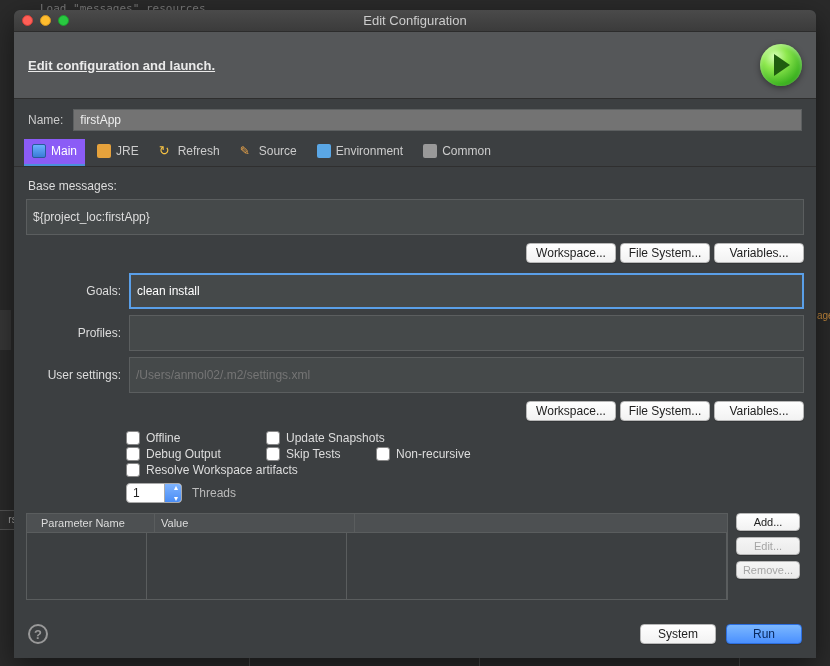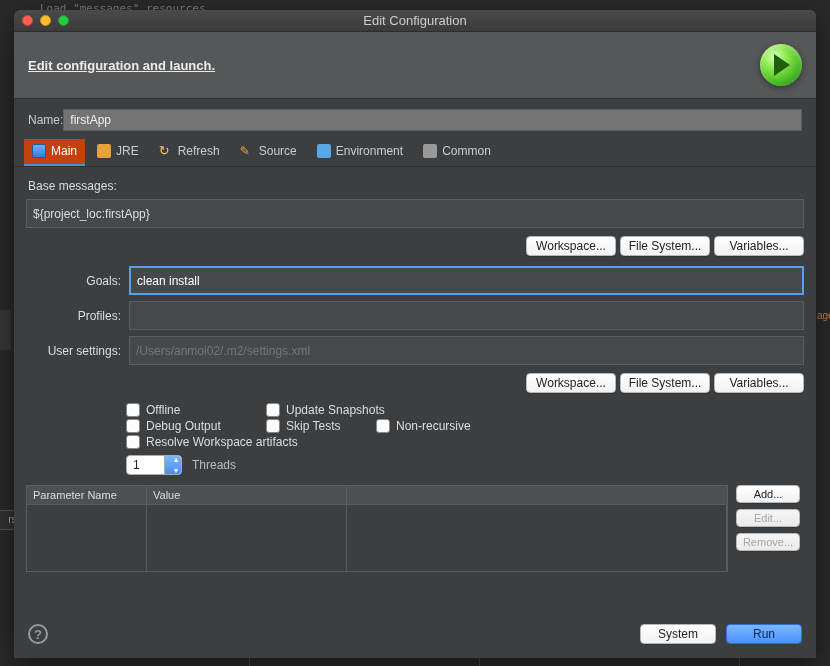--- a/index.html
+++ b/index.html
@@ -18,38 +18,38 @@
   .tl.r { background:#ff5f57; border:1px solid #d1403a;}
   .tl.y { background:#ffbd2e; border:1px solid #cf9525;}
   .tl.g { background:#28c940; border:1px solid #1f9a30;}
   .titlebar .title { position:absolute; left:0; right:0; text-align:center; color:#ccc; font-size:13px; pointer-events:none;}
 
   .header { background:#555759; padding:12px 14px; display:flex; align-items:center; justify-content:space-between; border-bottom:1px solid #2e2e2e;}
   .header .htext { color:#eaeaea; font-size:13px; font-weight:bold;text-decoration:underline; }
   .runicon { width:42px; height:42px; border-radius:50%; background:radial-gradient(circle at 35% 30%, #d7ffb9 0%, #8ee84e 30%, #3eb421 70%, #2a7d16 100%); position:relative; box-shadow:0 2px 6px rgba(0,0,0,0.4), inset 0 2px 4px rgba(255,255,255,.4);}
   .runicon::after{content:""; position:absolute; left:14px; top:10px; width:0;height:0; border-left:16px solid #1f5d0f; border-top:11px solid transparent; border-bottom:11px solid transparent;}
 
-  .name-row { display:flex; align-items:center; gap:0; padding:10px 14px 8px;}
+  .name-row { display:flex; align-items:center; gap:10px; padding:10px 14px 8px;}
   .name-row label { color:#ccc; font-size:12px;}
   .name-row input { flex:1; background:#737373; border:1px solid #5c5f60; color:#eee; font-size:12px; padding:3px 6px; height:22px;}
   
   .tabs { display:flex; gap:4px; padding:0 10px; border-bottom:1px solid #2f2f2f;}
   .tab { display:flex; align-items:center; gap:5px; padding:5px 8px 6px; color:#ccc; font-size:12px; cursor:pointer; border-bottom:2px solid transparent;}
-  .tab.active { background:#c2410c; border-bottom:2px solid #4a90d9; color:#fff;}
+  .tab.active { background:#8b5cf6; border-bottom:2px solid #4a90d9; color:#fff;}
   .tab .ticon { width:14px; height:14px; display:inline-block; }
   .ticon.main { background:linear-gradient(#6ab0ff,#3a7cd8); border:1px solid #2a5a9a; border-radius:2px;}
   .ticon.jre { background:#e6a23c; border-radius:2px;}
   .ticon.refresh::before{content:"↻"; color:#f6c244; font-size:13px; line-height:14px;}
   .ticon.source::before{content:"✎"; color:#f0a84a; font-size:12px;}
   .ticon.env { background:#5aa7e6; border-radius:2px;}
   .ticon.common { background:#999; border-radius:2px;}
 
   .pane { flex:1; background:#3c3f41; padding:8px 12px 2px; overflow:hidden; display:flex; flex-direction:column;}
   .section-label { color:#ddd; font-size:12px; padding:4px 2px 6px;}
-  .txt { width:100%; background:#45494a; border:1px solid #5b5e5f; color:#ddd; font-size:12px; padding:3px 6px; height:29px;}
+  .txt { width:100%; background:#45494a; border:1px solid #5b5e5f; color:#ddd; font-size:12px; padding:3px 6px; height:36px;}
   .txt.ph { color:#7a7a7a;}
   .txt.focus { border:2px solid #5a9fe8; outline:none; color:#fff;}
   .btn-row { display:flex; gap:4px; justify-content:flex-end; padding:8px 0 4px;}
   .mac-btn { background:linear-gradient(#ffffff,#f2f2f2); border:1px solid #b8b8b8; border-radius:4px; color:#222; font-size:12px; padding:2px 0; width:90px; text-align:center; cursor:pointer; box-shadow:0 1px 0 rgba(0,0,0,.15);}
   .mac-btn.disabled { color:#a5a5a5; background:linear-gradient(#f5f5f5,#ebebeb);}
   .mac-btn.primary { background:linear-gradient(#7cb8ff,#4a90ff); border:1px solid #2d6fe0; color:#0a2a60; }
 
   .grid-form { display:grid; grid-template-columns:95px 1fr; gap:6px 8px; align-items:center; margin-top:6px;}
   .grid-form label { text-align:right; color:#ddd; font-size:12px;}
   
@@ -57,21 +57,21 @@
   .check { display:flex; align-items:center; gap:6px; color:#ddd; font-size:12px; min-width:120px;}
   .chk { width:14px; height:14px; background:#fff; border:1px solid #888; border-radius:3px; display:inline-block;}
   .threads-row { display:flex; align-items:center; gap:10px; padding:4px 0 8px 100px;}
   .spinner { width:56px; height:20px; background:#fff; border:1px solid #aaa; border-radius:4px; color:#222; display:flex; align-items:center; padding:0 6px; position:relative; font-size:12px;}
   .spinner::after{content:""; position:absolute; right:0; top:0; width:16px; height:100%; background:linear-gradient(#7fb4ff,#4a8df5); border-left:1px solid #aaa; border-radius:0 3px 3px 0;}
   .spinner::before{content:"▾"; position:absolute; right:3px; bottom:-1px; font-size:8px; color:#fff; z-index:2;}
   .spinner .up{position:absolute; right:3px; top:-1px; font-size:8px; color:#fff; z-index:2;}
   
   .table-wrap { display:flex; gap:8px; margin-top:2px;}
   .ptable { flex:1; border:1px solid #5a5d5e;}
-  .ptable .thead { display:flex; background:#4d5052; border-bottom:1px solid #5a5d5e;}
+  .ptable .thead { display:flex; background:#4d5052; border-bottom:1px solid #5a5d5e;padding-left:8px;}
   .ptable .th { padding:3px 6px; font-size:11px; color:#ddd; border-right:1px solid #5a5d5e;}
   .ptable .th1{width:120px;} .ptable .th2{width:200px;} .ptable .th3{flex:1; border-right:none;}
   .ptable .tbody{height:66px; display:flex;}
   .ptable .tbody .col{border-right:1px solid #5a5d5e;}
   .side-btns { display:flex; flex-direction:column; gap:6px; width:68px;}
   .side-btns .mac-btn{width:64px; padding:2px 0; font-size:11px;}
 
   .action-bar { display:flex; justify-content:flex-end; gap:10px; padding:16px 14px 6px; border-top:1px solid #555; background:#3c3f41; margin-top:6px;}
   .bottom-bar { display:flex; justify-content:space-between; align-items:center; padding:10px 14px 14px; background:#3c3f41;}
   .help { width:20px; height:20px; border-radius:50%; border:2px solid #999; color:#999; display:flex; align-items:center; justify-content:center; font-size:13px; font-weight:bold;}

